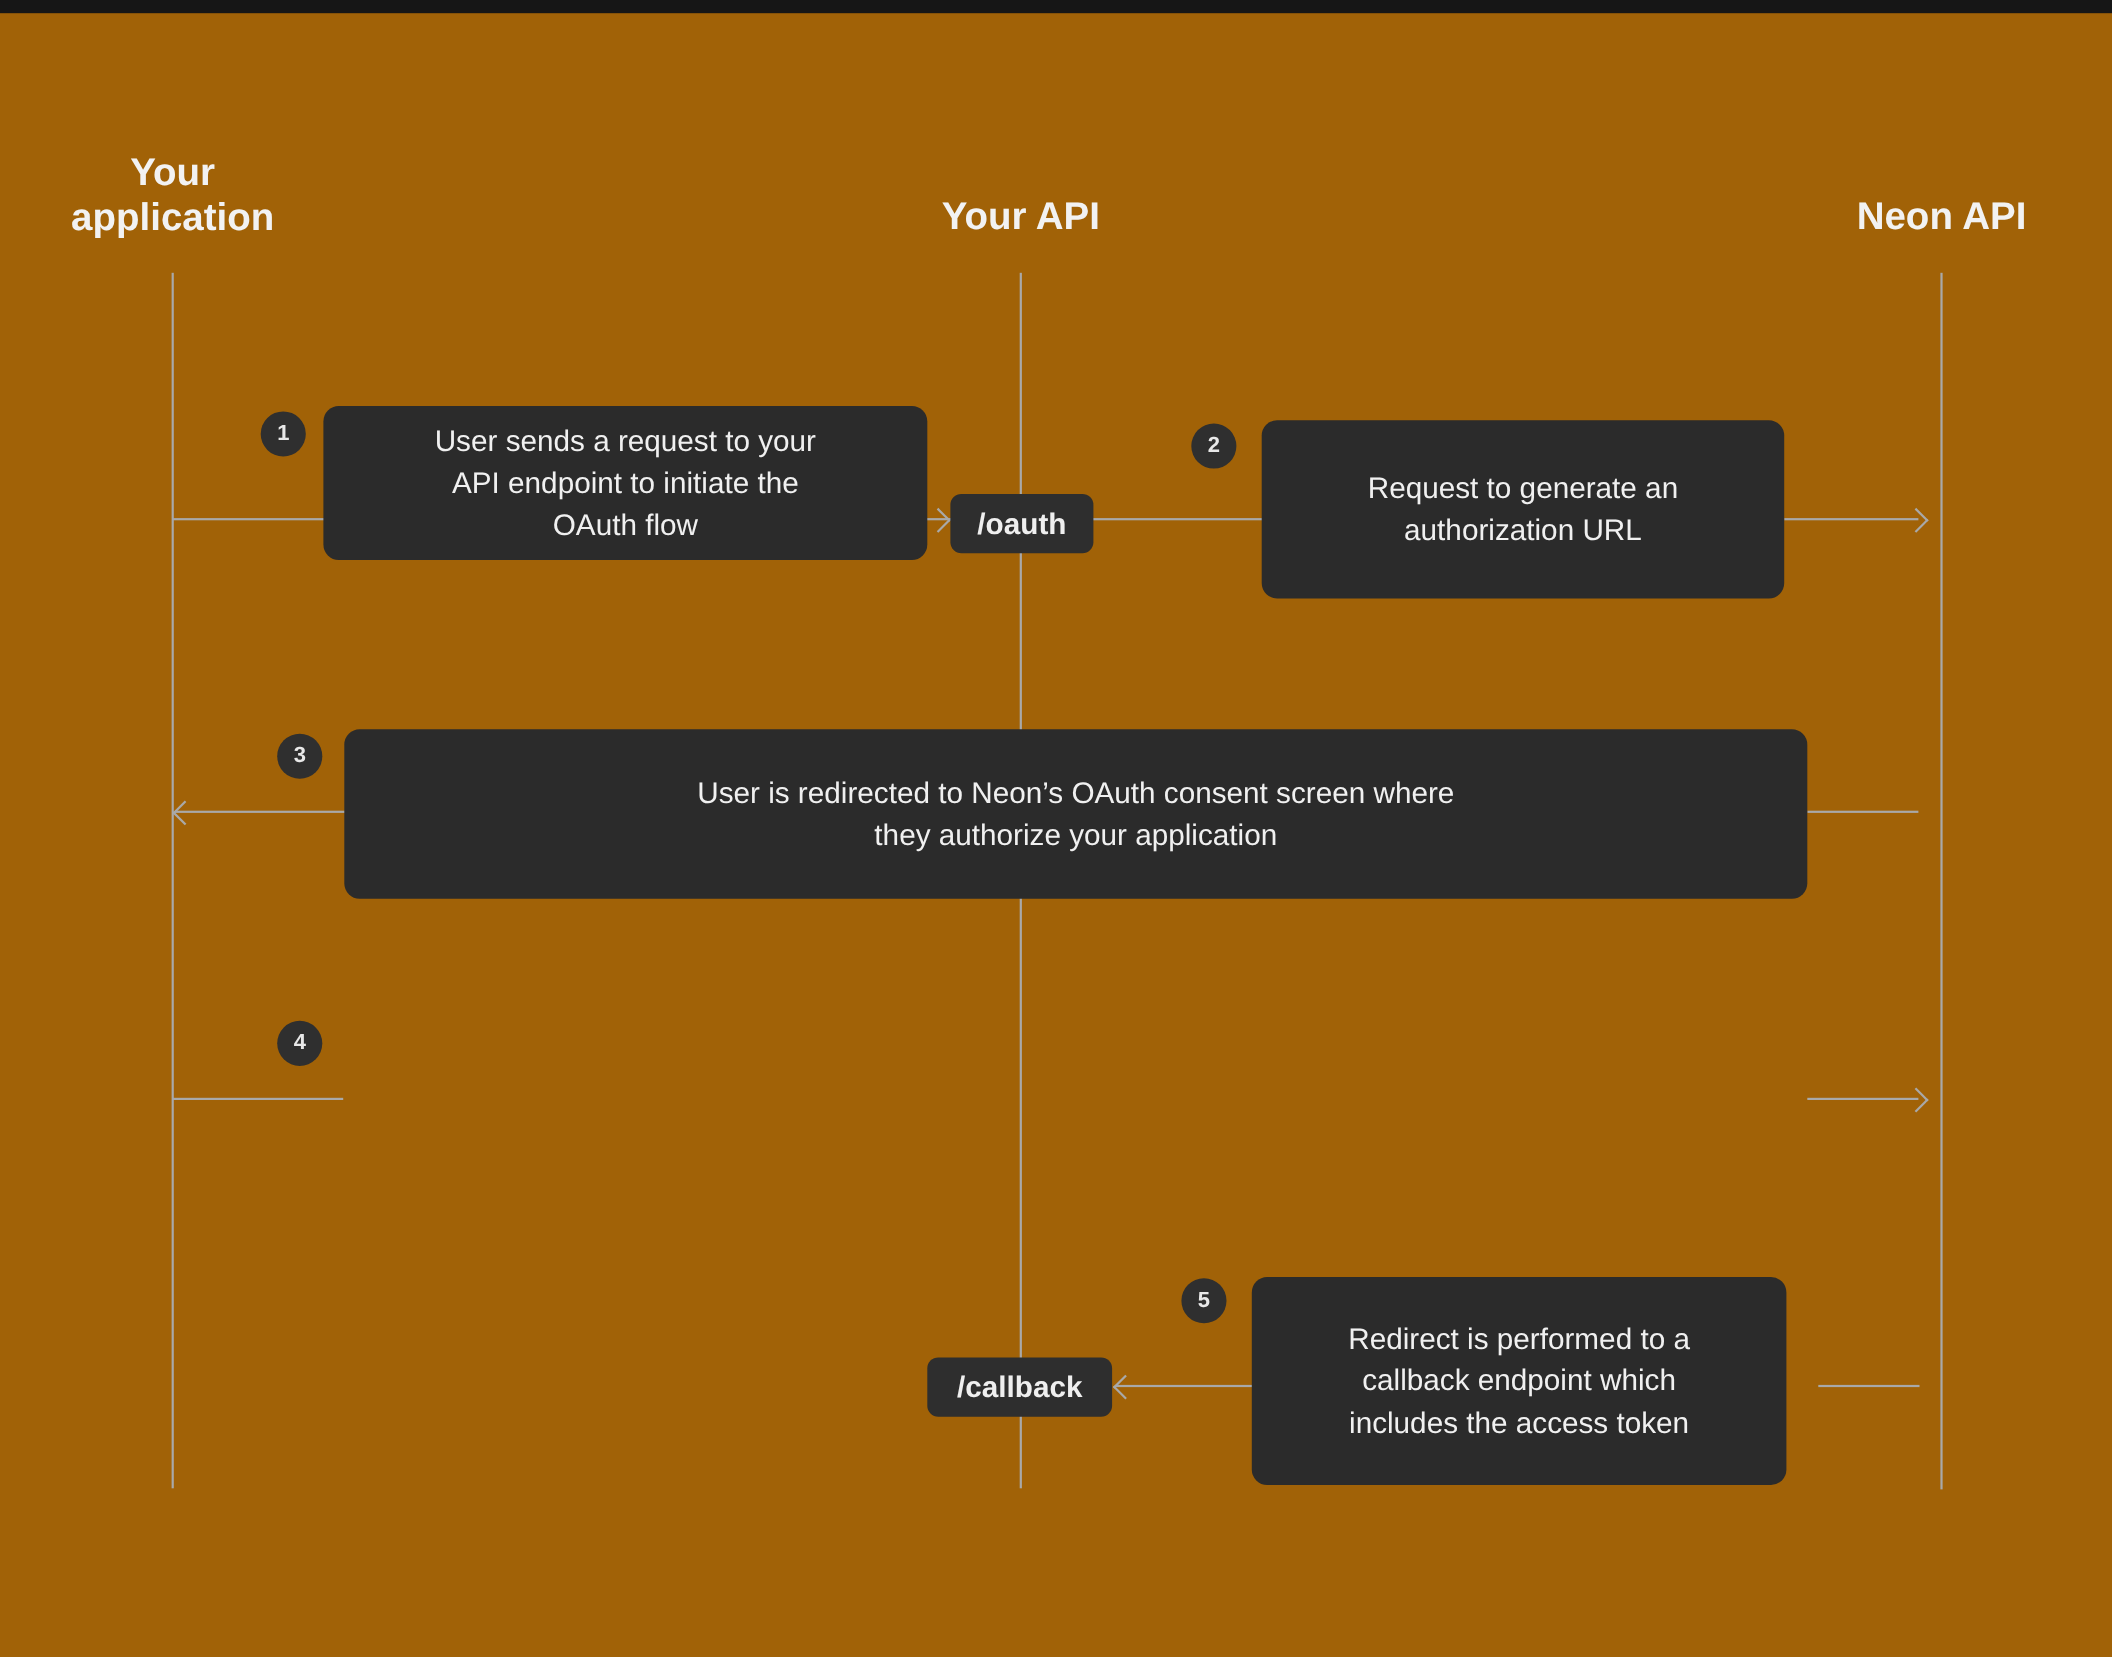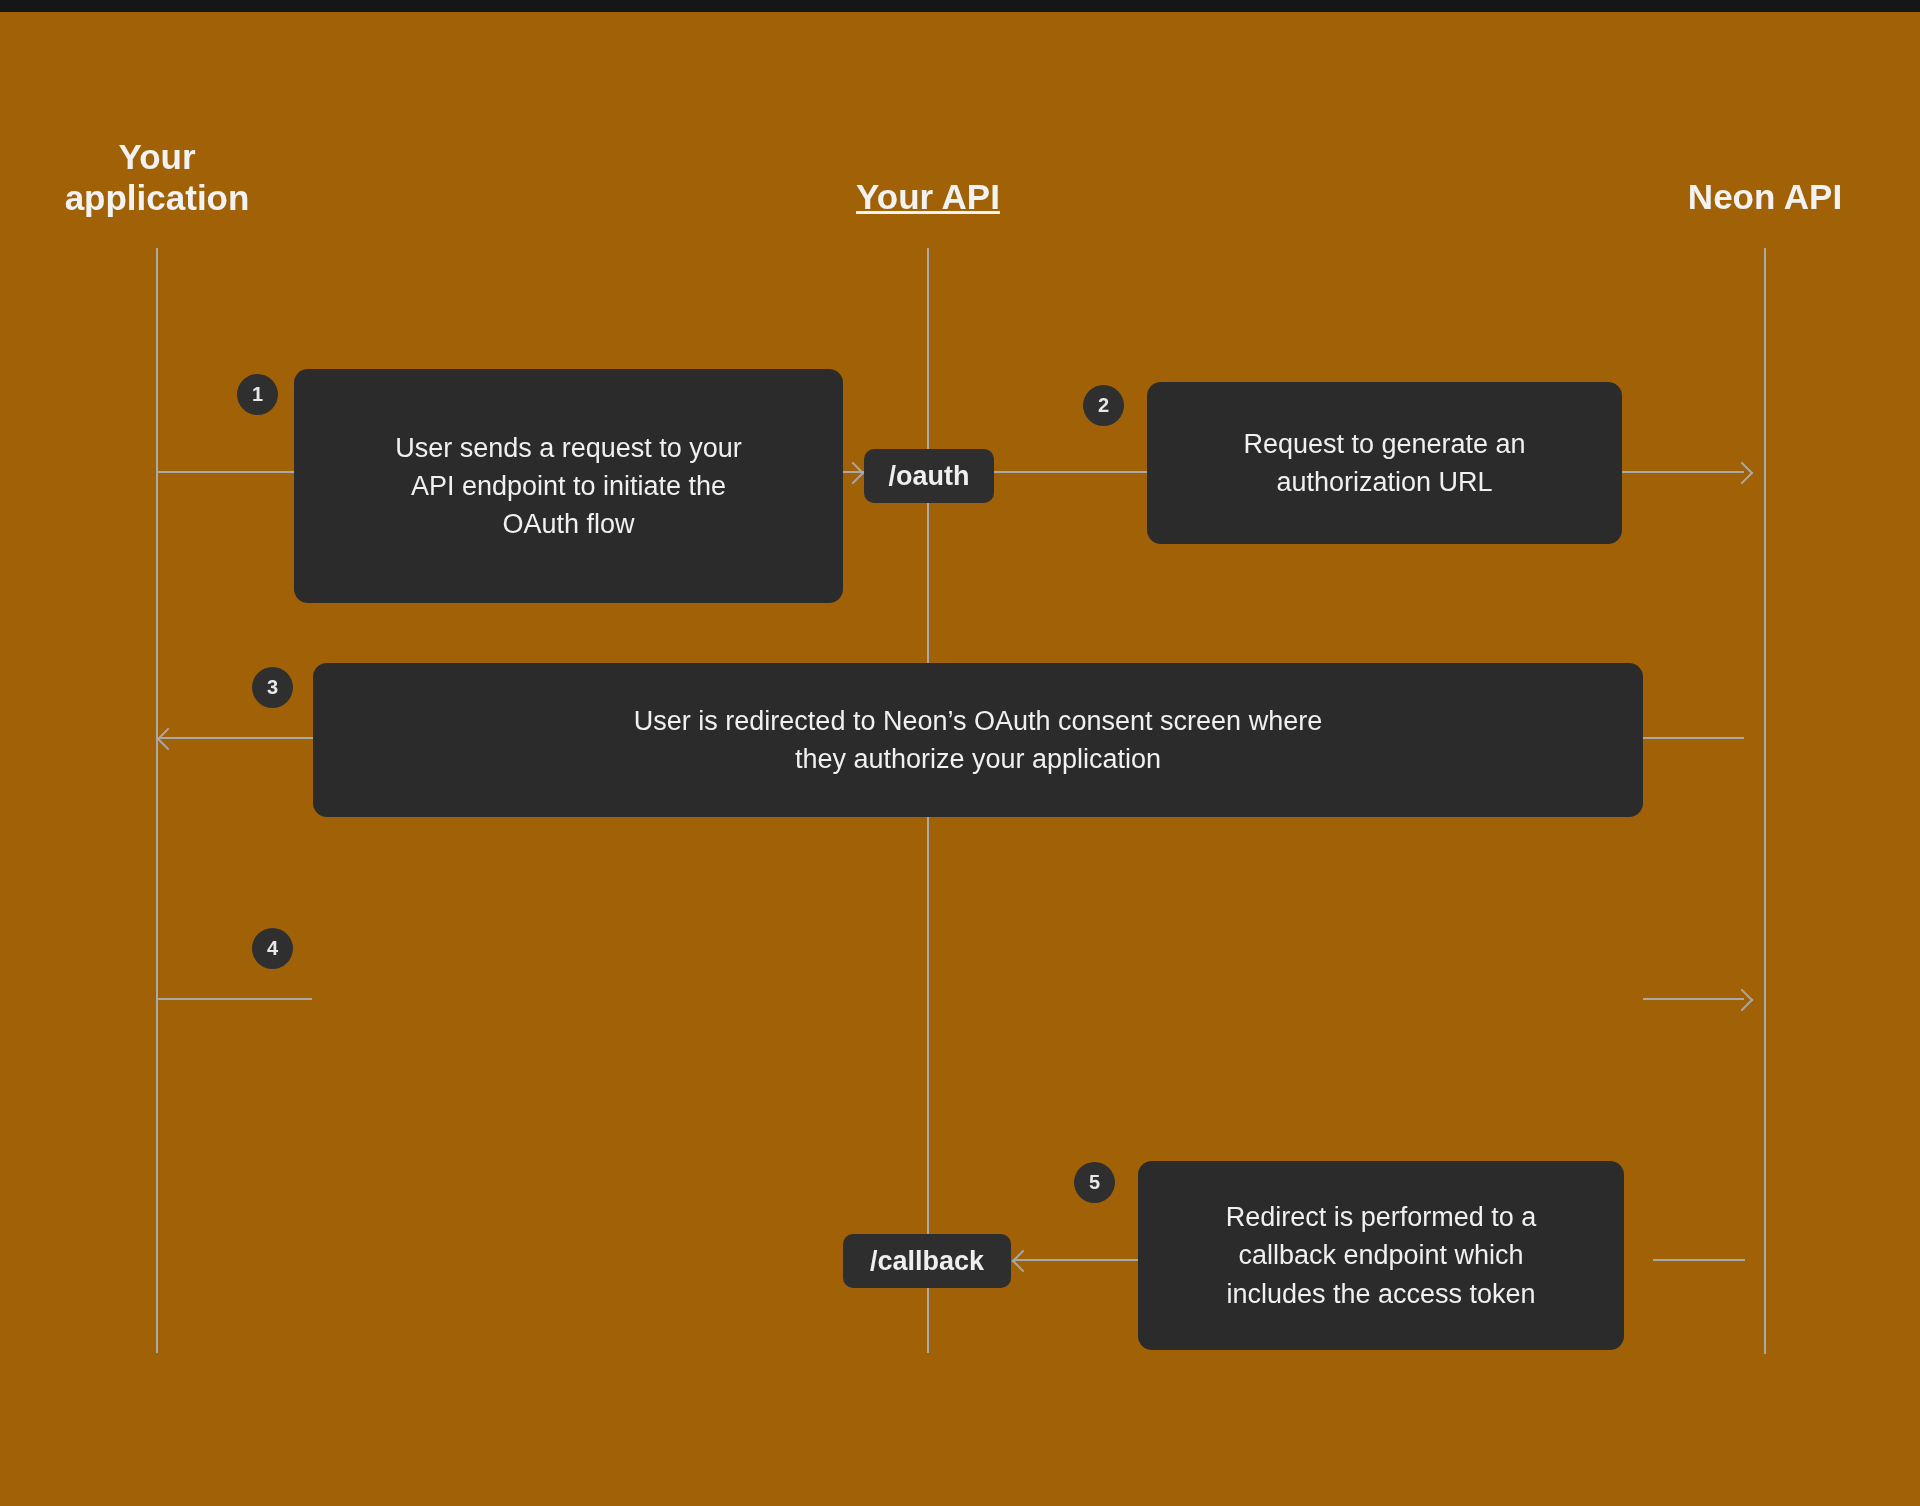--- a/index.html
+++ b/index.html
@@ -108,38 +108,38 @@
   .arrowhead.left  { transform: rotate(-135deg); }
 </style>
 </head>
 <body>
 
 <div id="canvas">
     <div class="lifeline" style="left: 156px; top: 236px; height: 1105px;"></div>
     <div class="actor-label" style="left: 157px; top: 125px;">Your
 application</div>
     <div class="lifeline" style="left: 927px; top: 236px; height: 1105px;"></div>
-    <div class="actor-label" style="left: 928px; top: 165px; text-decoration: underline;">Your API</div>
+    <div class="actor-label" style="left: 928px; top: 165px;">Your API</div>
     <div class="lifeline" style="left: 1764px; top: 236px; height: 1106px;"></div>
     <div class="actor-label" style="left: 1765px; top: 165px;">Neon API</div>
     <div class="conn" style="left: 157px; top: 459px; width: 710px;"></div>
     <div class="arrowhead right" style="left: 845px; top: 453px;"></div>
     <div class="conn" style="left: 993px; top: 459px; width: 157px;"></div>
     <div class="conn" style="left: 1622px; top: 459px; width: 122px;"></div>
     <div class="arrowhead right" style="left: 1734px; top: 453px;"></div>
     <div class="conn" style="left: 1643px; top: 725px; width: 101px;"></div>
     <div class="conn" style="left: 159px; top: 725px; width: 155px;"></div>
     <div class="arrowhead left" style="left: 160px; top: 719px;"></div>
     <div class="conn" style="left: 157px; top: 986px; width: 155px;"></div>
     <div class="conn" style="left: 1643px; top: 986px; width: 101px;"></div>
     <div class="arrowhead right" style="left: 1734px; top: 980px;"></div>
     <div class="conn" style="left: 1653px; top: 1247px; width: 92px;"></div>
     <div class="conn" style="left: 1014px; top: 1247px; width: 125px;"></div>
     <div class="arrowhead left" style="left: 1015px; top: 1241px;"></div>
-    <div class="msgbox" style="left: 294px; top: 357px; width: 549px; height: 234px;">
+    <div class="msgbox" style="left: 294px; top: 357px; width: 549px; height: 140px;">
       <div class="msgbox-text">User sends a request to your
 API endpoint to initiate the
 OAuth flow</div>
     </div>
     <div class="badge" style="left: 237px; top: 362px;">1</div>
     <div class="msgbox" style="left: 1147px; top: 370px; width: 475px; height: 162px;">
       <div class="msgbox-text">Request to generate an
 authorization URL</div>
     </div>
     <div class="badge" style="left: 1083px; top: 373px;">2</div>

